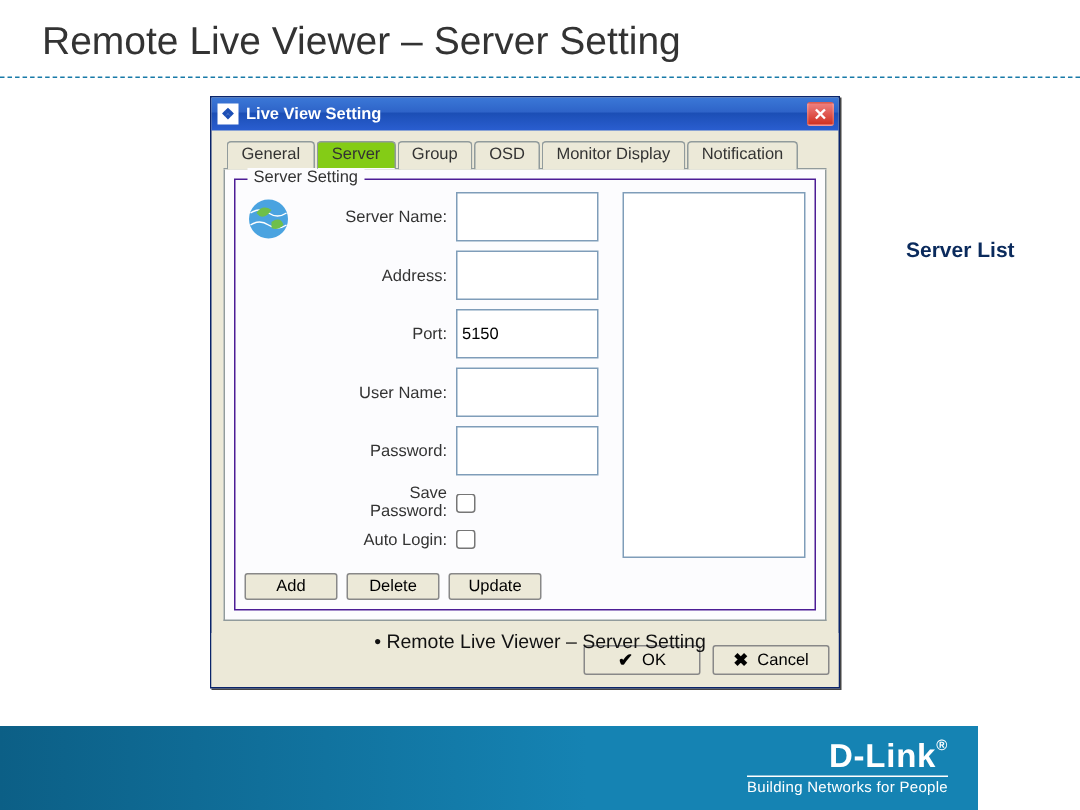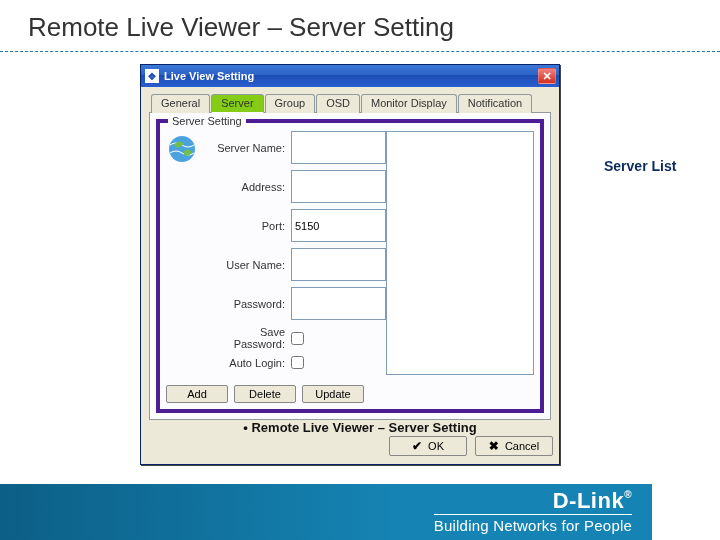--- a/index.html
+++ b/index.html
@@ -89,36 +89,36 @@
     top: 1px;
     z-index: 2;
   }
   .tab-panel {
     border: 1px solid #919b9c;
     border-top: none;
     background: #fcfcfe;
     padding: 6px;
   }
   .groupbox {
-    border: 4px solid #4c1d95;
+    border: 1px solid #4c1d95;
     padding: 8px 6px 6px 6px;
     position: relative;
   }
   .group-legend {
     position: absolute;
     top: -8px;
     left: 8px;
     background: #fcfcfe;
     padding: 0 4px;
     font-size: 11px;
     color:#333;
   }
   .form-area {
     display: flex;
-    gap: 0;
+    gap: 16px;
   }
   .left-col {
     width: 40px;
     padding-top: 2px;
   }
   .globe {
     width: 32px; height: 32px;
   }
   .fields { flex: 0 0 180px; }
   .row {
@@ -198,21 +198,21 @@
     position: absolute;
     left: 604px;
     top: 106px;
     font-size: 14px;
     font-weight: bold;
     color: #0a2a5c;
   }
   .caption {
     text-align: center;
     font-size: 13px;
-    font-weight: bold;
+    font-weight: normal;
     color: #111;
     margin-top: 6px;
   }
   
   .footer {
     position: absolute;
     left: 0; bottom: 0;
     width: 652px; height: 56px;
     background: linear-gradient(to right, #0c5f86 0%, #1583b3 60%, #1583b3 100%);
     display: flex;
@@ -223,21 +223,21 @@
   .logo-wrap { text-align: right; color:#fff; }
   .logo {
     font-size: 22px;
     font-weight: 900;
     letter-spacing: 0.5px;
     color: #fff;
     line-height: 1;
   }
   .logo sup { font-size: 10px; vertical-align: top; }
   .tagline {
-    font-size: 15px;
+    font-size: 10px;
     color: #fff;
     letter-spacing: 0.2px;
     border-top: 1px solid #fff;
     padding-top: 2px;
     margin-top: 2px;
   }
 </style>
 </head>
 <body>
 

